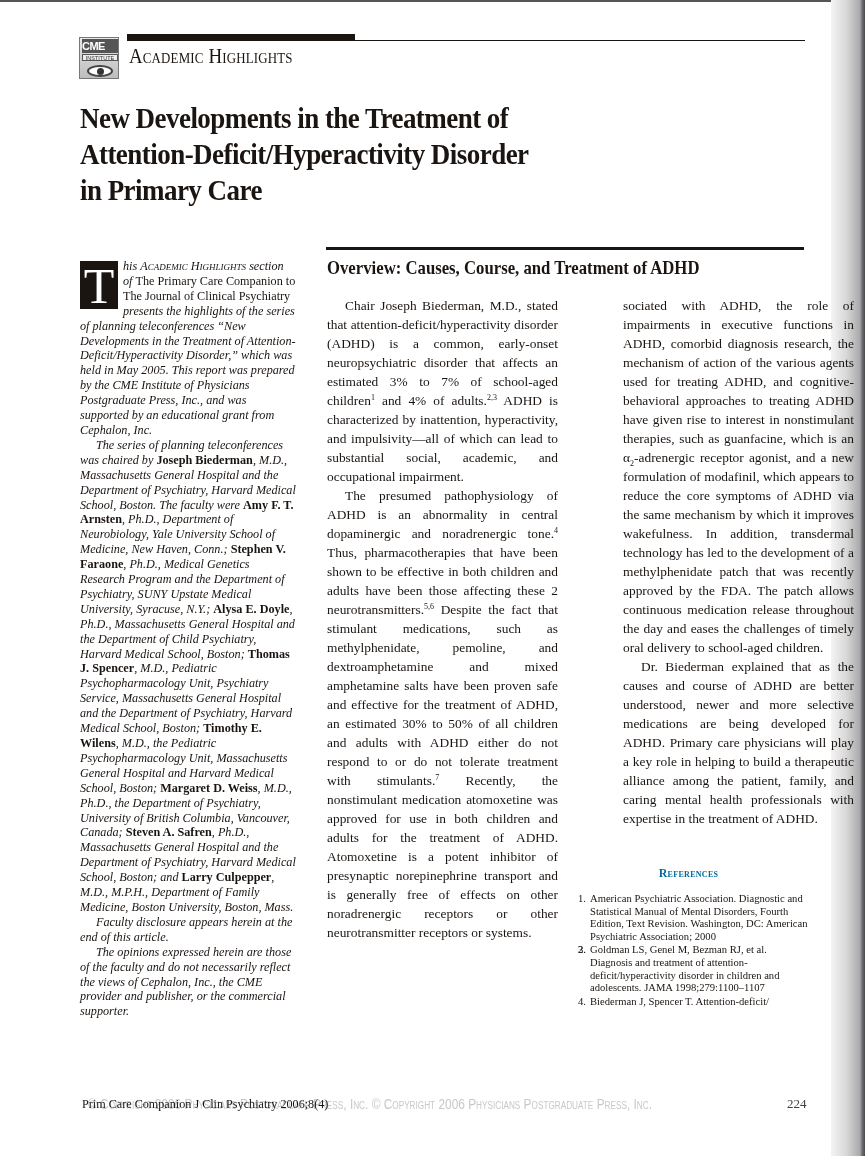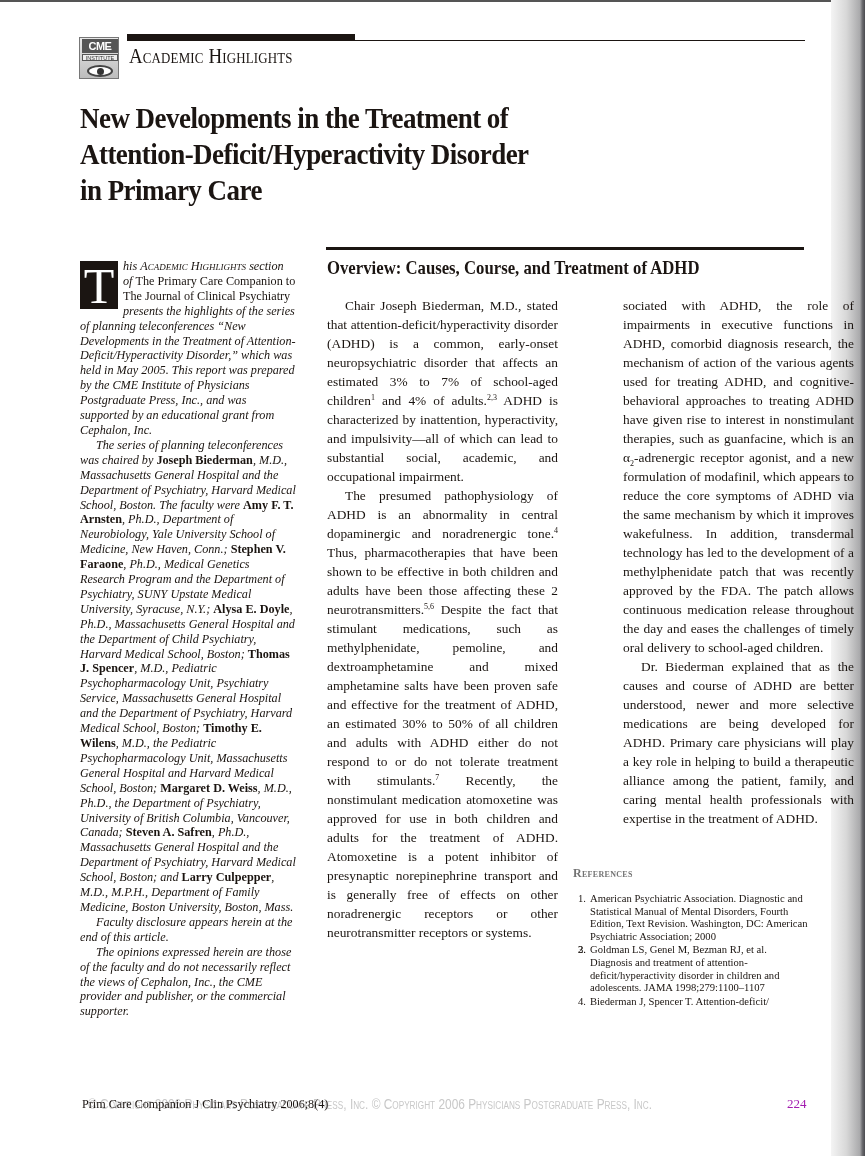--- a/index.html
+++ b/index.html
@@ -7,21 +7,21 @@
   body { position: relative; font-family: "Liberation Serif", "DejaVu Serif", serif; color: #1a1410; }
 
   .viewer-top-edge { position: absolute; left: 0; top: 0; width: 865px; height: 2px; background: #555; }
   .viewer-shadow { position: absolute; right: 0; top: 0; width: 34px; height: 1156px;
     background: linear-gradient(to right, #f4f4f4 0%, #d8d8d8 45%, #a9a9ab 85%, #6c6c70 92%, #4a4a4e 100%); }
 
   
   .cme-logo { position: absolute; left: 79px; top: 37px; width: 40px; height: 42px;
     border: 1px solid #777; background: linear-gradient(#e8e8e8, #bdbdbd); overflow: hidden; }
   .cme-logo .cme-text { position: absolute; left: 2px; top: 1px; width: 36px; height: 14px; background:#555; color:#fff;
-    font-family: "Liberation Sans", sans-serif; font-weight: bold; font-size: 11px; line-height: 14px; text-align:center; letter-spacing:-0.5px; }
+    font-family: "Liberation Sans", sans-serif; font-weight: bold; font-size: 11px; line-height: 14px; letter-spacing:-0.5px; }
   .cme-logo .cme-sub { position: absolute; left: 2px; top: 16px; width: 36px; height: 7px;
     font-family: "Liberation Sans", sans-serif; font-size: 5.5px; line-height: 7px; text-align: center; color:#333; border:1px solid #555; background:#eee; }
   .cme-logo .eye { position: absolute; left: 7px; top: 27px; width: 26px; height: 12px; border-radius: 50%;
     border: 2px solid #444; background: #fff; }
   .cme-logo .eye::after { content: ""; position: absolute; left: 8px; top: 1px; width: 7px; height: 7px; border-radius: 50%; background:#333; }
 
   .header-bar-thick { position: absolute; left: 127px; top: 34px; width: 228px; height: 7px; background: #1b1512; }
   .header-bar-thin { position: absolute; left: 355px; top: 40px; width: 450px; height: 1px; background: #1b1512; }
   .section-label { position: absolute; left: 129px; top: 42px; font-size: 22px; line-height: 28px; font-variant: small-caps; letter-spacing: 0.2px; color:#1b1512; transform: scaleX(0.86); transform-origin: left; white-space: nowrap; }
 
@@ -45,32 +45,32 @@
     transform: scaleX(0.88); transform-origin: left; white-space: nowrap; }
 
   .col { position: absolute; top: 296px; width: 231px; font-size: 13.4px; line-height: 19px; text-align: justify; color:#1a1410; }
   .col-1 { left: 327px; }
   .col-2 { left: 583px; margin-left: 40px; }
   .col p { margin: 0; }
   .col p.indent { text-indent: 18px; }
   .col sup { font-size: 8px; line-height: 0; vertical-align: super; }
   .col sub { font-size: 8px; line-height: 0; }
 
-  .refs-heading { position: absolute; left: 573px; top: 864px; width: 231px; font-size: 12px; line-height: 18px;
-    font-weight: bold; font-variant: small-caps; letter-spacing: 0.3px; color:#737373; }
+  .refs-heading { position: absolute; left: 573px; top: 864px; width: 231px; text-align: center; font-size: 12px; line-height: 18px;
+    font-weight: bold; font-variant: small-caps; letter-spacing: 0.3px; color:#0369a1; }
   .refs { position: absolute; left: 578px; top: 893px; width: 232px; font-size: 10.6px; line-height: 12.6px; color:#1a1410; list-style: none; }
   .refs li { position: relative; padding-left: 12px; margin-bottom: 1px; }
   .refs li .num { position: absolute; left: 0; top: 0; }
 
   
   .footer-journal { position: absolute; left: 82px; top: 1095px; font-size: 13.5px; line-height: 18px; color: #1b1512; transform: scaleX(0.9); transform-origin: left; white-space: nowrap; }
   .footer-copyright { position: absolute; left: 88px; top: 1095px; font-family: "Liberation Sans", sans-serif; font-size: 14.5px; line-height: 18px;
     color: #c8c8c8; font-variant: small-caps; transform: scaleX(0.82); transform-origin: left; white-space: nowrap; z-index: 0; }
   .footer-journal { z-index: 1; }
-  .footer-page { position: absolute; left: 787px; top: 1095px; font-size: 13px; line-height: 18px; color:#a21caf; }
+  .footer-page { position: absolute; left: 787px; top: 1095px; font-size: 13px; line-height: 18px; color:#404040; }
 </style>
 </head>
 <body>
 
 <div class="viewer-top-edge"></div>
 <div class="viewer-shadow"></div>
 
 <div class="cme-logo">
   <div class="cme-text">CME</div>
   <div class="cme-sub">INSTITUTE</div>

